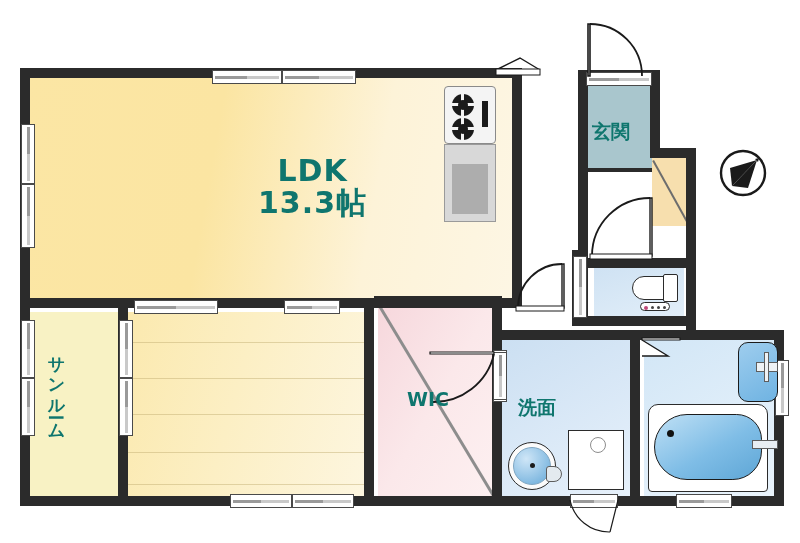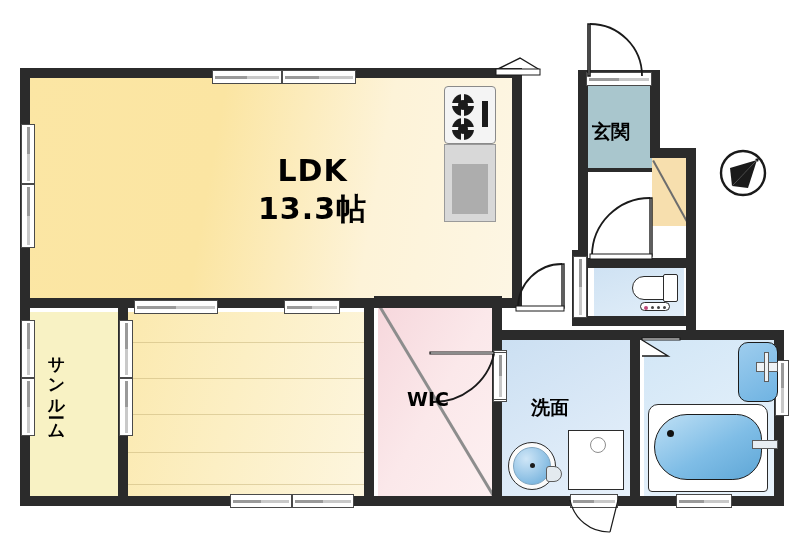--- a/index.html
+++ b/index.html
@@ -25,24 +25,24 @@
   .win.h{height:14px;}
   .win.v{width:14px;}
   .win.h:before{content:"";position:absolute;left:2px;right:50%;top:5px;height:3px;background:#9a9a9a;}
   .win.h:after{content:"";position:absolute;left:50%;right:2px;top:5px;height:3px;background:#c9c9c9;}
   .win.v:before{content:"";position:absolute;top:2px;bottom:50%;left:5px;width:3px;background:#9a9a9a;}
   .win.v:after{content:"";position:absolute;top:50%;bottom:2px;left:5px;width:3px;background:#c9c9c9;}
   
   .door{position:absolute;}
   .door svg{display:block;overflow:visible;}
   
-  .lbl{position:absolute;color:#000000;font-weight:bold;white-space:nowrap;line-height:1.05;
+  .lbl{position:absolute;color:#0f766e;font-weight:bold;white-space:nowrap;line-height:1.05;
        font-family:"DejaVu Sans","Liberation Sans",sans-serif;}
   .lbl-ldk{font-size:30px;letter-spacing:1px;}
-  .lbl-ldk .sz{font-size:30px;display:block;text-align:center;margin-top:6px;}
+  .lbl-ldk .sz{font-size:30px;display:block;text-align:center;}
   .lbl-fl{font-size:25px;}
   .lbl-fl .sz{font-size:24px;display:block;text-align:center;}
   .lbl-sun{font-size:17px;writing-mode:vertical-rl;text-orientation:upright;letter-spacing:2px;}
   .lbl-wic{font-size:19px;}
   .lbl-gen{font-size:19px;}
   .lbl-sen{font-size:19px;}
   
   .fix{position:absolute;box-sizing:border-box;}
   .plank{position:absolute;height:1px;background:rgba(190,170,110,.45);}
   .closet-diag{position:absolute;background:#8d8d8d;transform-origin:0 0;height:3px;}
@@ -229,21 +229,21 @@
   </div>
 
   <div class="lbl lbl-wic" style="left:407px;top:390px;">
     <span>WIC</span>
   </div>
 
   <div class="lbl lbl-gen" style="left:592px;top:122px;">
     <span>玄関</span>
   </div>
 
-  <div class="lbl lbl-sen" style="left:531px;top:398px;">
+  <div class="lbl lbl-sen" style="left:518px;top:398px;">
     <span>洗面</span>
   </div>
 
   <div class="abs" style="left:718px;top:148px;width:50px;height:50px;">
     <svg width="50" height="50" viewBox="0 0 50 50">
       <circle cx="25" cy="25" r="22" fill="#ffffff" stroke="#1a1a1a" stroke-width="2.4"></circle>
       <path d="M39,12 L14,38 L12,20 Z" fill="#1a1a1a"></path>
       <path d="M39,12 L14,38 L30,40 Z" fill="#1a1a1a"></path>
       <path d="M37,11 l4,-1 l-1,4 Z" fill="#1a1a1a"></path>
     </svg>

